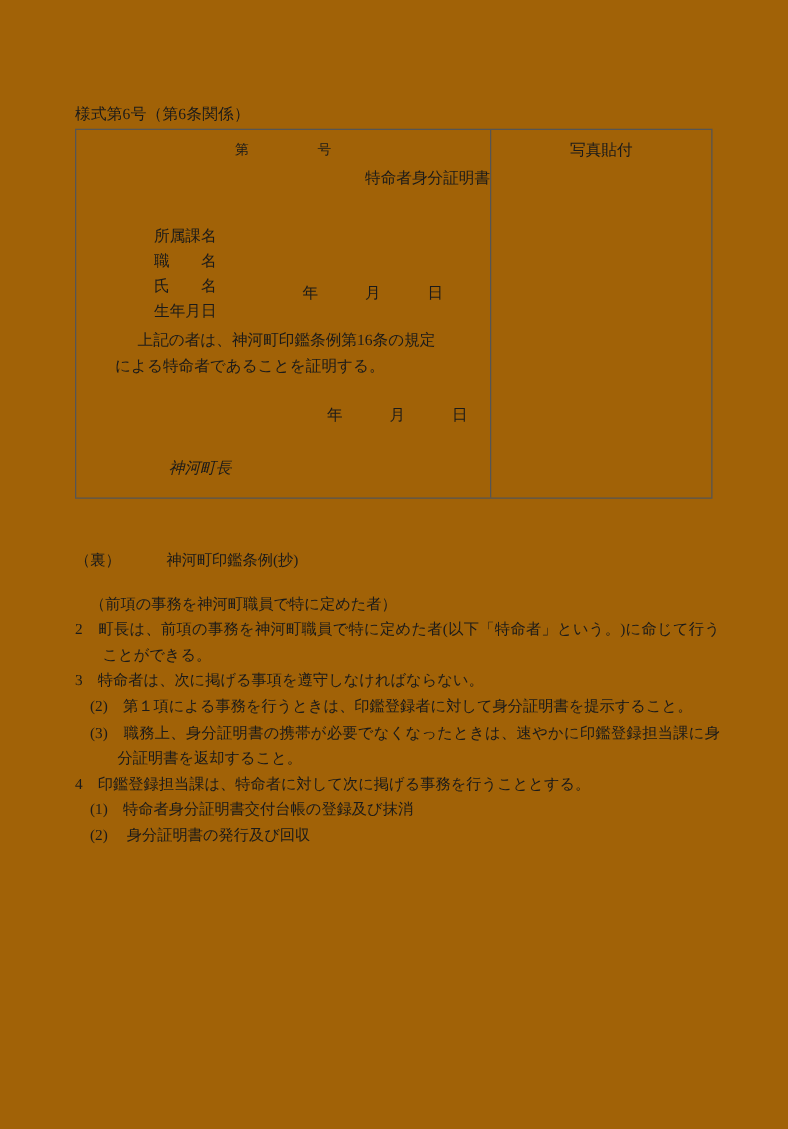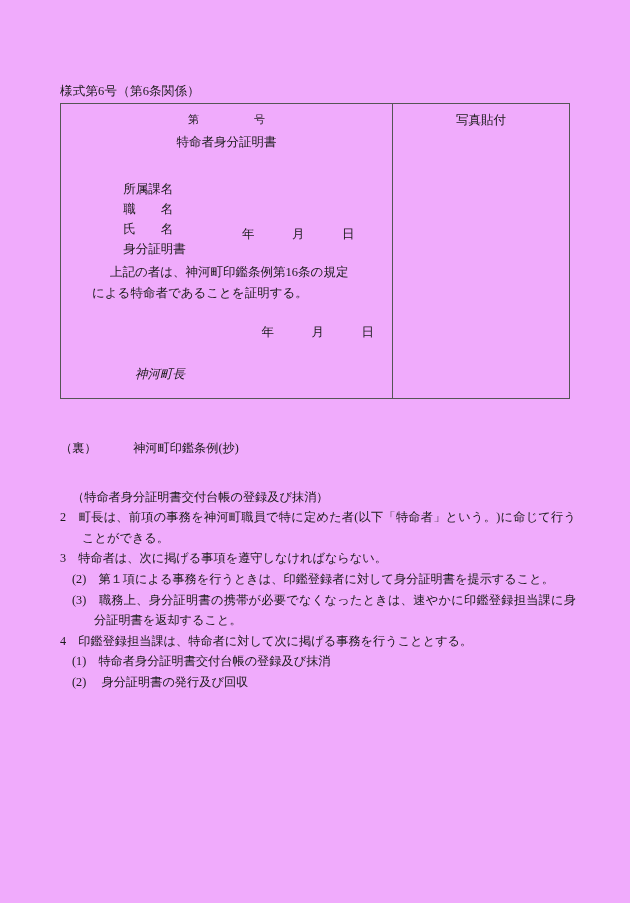--- a/index.html
+++ b/index.html
@@ -12,21 +12,21 @@
     height: 903px;
     position: relative;
     font-family: "Liberation Serif", "DejaVu Serif", serif;
     color: #1a1a1a;
     overflow: hidden;
   }
 
   .page {
     position: absolute;
     inset: 0;
-    background: #f0abfc;
+    background: #a16207;
   }
 
   
   .form-no {
     position: absolute;
     left: 60px;
     top: 83px;
     font-size: 12.5px;
     letter-spacing: 0.2px;
     white-space: nowrap;
@@ -67,21 +67,21 @@
     top: 8px;
     text-align: center;
     font-size: 11px;
     white-space: pre;
   }
   .doc-title {
     position: absolute;
     left: 0;
     right: 0;
     top: 30px;
-    text-align: center;
+    text-align: right;
     font-size: 12.5px;
     white-space: pre;
   }
 
   .photo-label {
     position: absolute;
     left: 0;
     right: 0;
     top: 8px;
     text-align: center;
@@ -145,21 +145,21 @@
   .back-side {
     position: absolute;
     left: 60px;
     top: 438px;
     width: 516px;
     font-size: 12.2px;
     line-height: 20.6px;
   }
   .back-head {
     white-space: pre;
-    margin-bottom: 28px;
+    margin-bottom: 14px;
   }
   .sub-title {
     text-indent: 12px;
     margin-bottom: 2px;
   }
   .para {
     margin: 0;
     padding: 0;
     text-align: justify;
   }
@@ -189,21 +189,21 @@
         <div class="field-row">
           <span class="field-label">所属課名</span>
         </div>
         <div class="field-row">
           <span class="field-label">職　　名</span>
         </div>
         <div class="field-row">
           <span class="field-label">氏　　名</span>
         </div>
         <div class="field-row">
-          <span class="field-label">身分証明書</span>
+          <span class="field-label">生年月日</span>
           <span class="field-date">年　　　月　　　日</span>
         </div>
       </div>
 
       <div class="statement">
         <div class="line1">上記の者は、神河町印鑑条例第16条の規定</div>
         <div class="line2">による特命者であることを証明する。</div>
       </div>
 
       <div class="issue-date">年　　　月　　　日</div>
@@ -213,21 +213,21 @@
 
     <div class="cert-right">
       <div class="photo-label">写真貼付</div>
     </div>
 
   </div>
 
   <div class="back-side">
     <div class="back-head">（裏）　　　神河町印鑑条例(抄)</div>
 
-    <div class="para sub-title">（特命者身分証明書交付台帳の登録及び抹消）</div>
+    <div class="para sub-title">（前項の事務を神河町職員で特に定めた者）</div>
 
     <div class="para para-hang">2　町長は、前項の事務を神河町職員で特に定めた者(以下「特命者」という。)に命じて行うことができる。</div>
     <div class="para para-hang">3　特命者は、次に掲げる事項を遵守しなければならない。</div>
     <div class="para item">(2)　第１項による事務を行うときは、印鑑登録者に対して身分証明書を提示すること。</div>
     <div class="para item">(3)　職務上、身分証明書の携帯が必要でなくなったときは、速やかに印鑑登録担当課に身分証明書を返却すること。</div>
     <div class="para para-hang">4　印鑑登録担当課は、特命者に対して次に掲げる事務を行うこととする。</div>
     <div class="para item">(1)　特命者身分証明書交付台帳の登録及び抹消</div>
     <div class="para item">(2)　 身分証明書の発行及び回収</div>
   </div>
 

